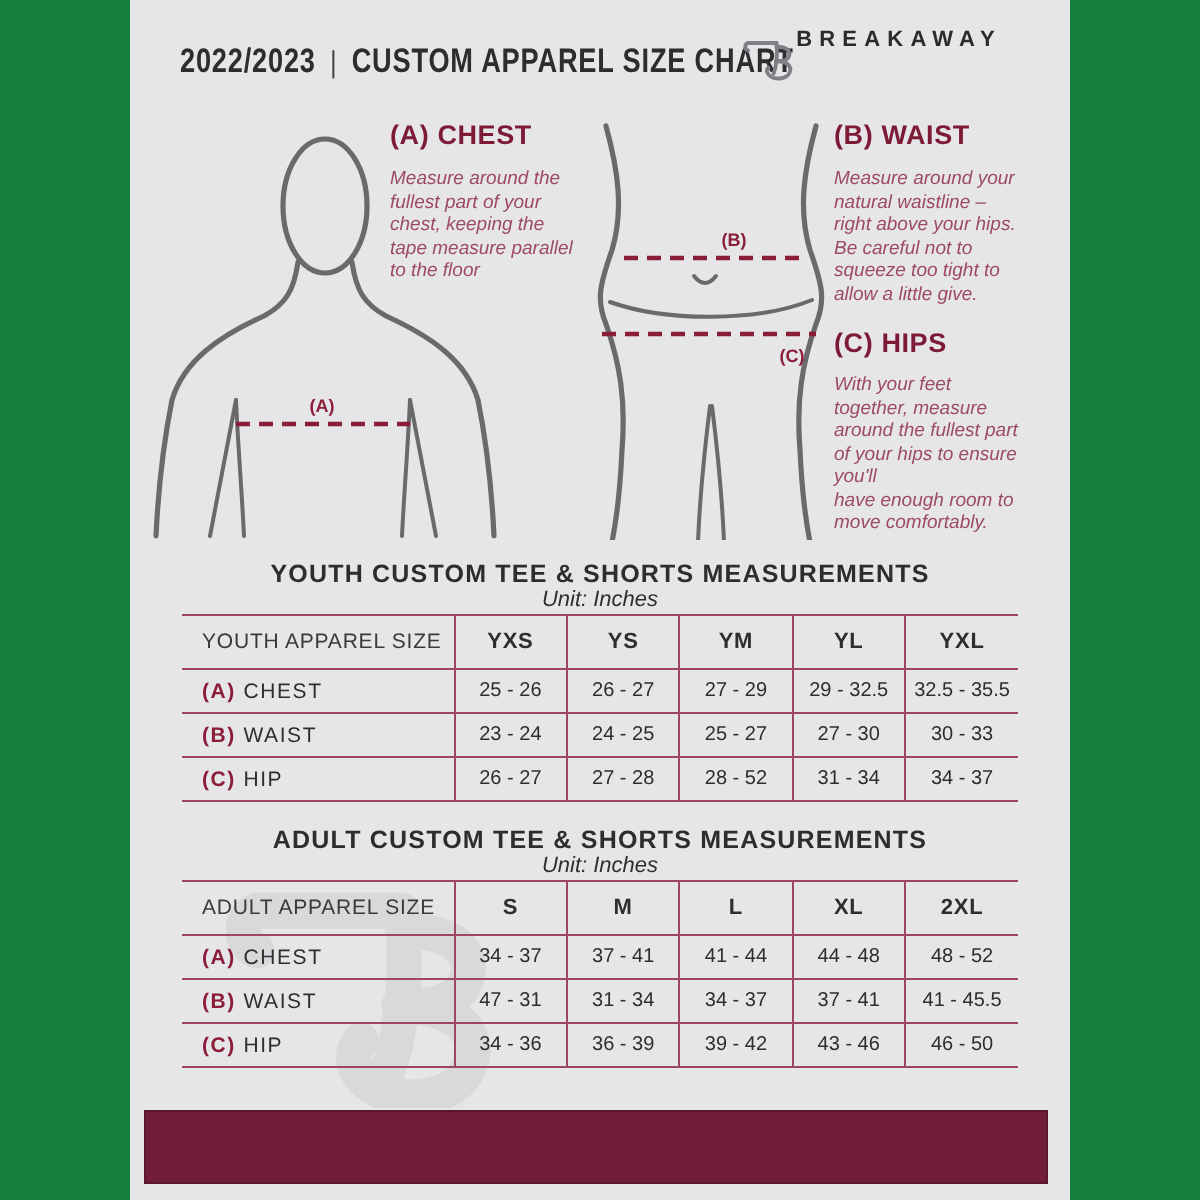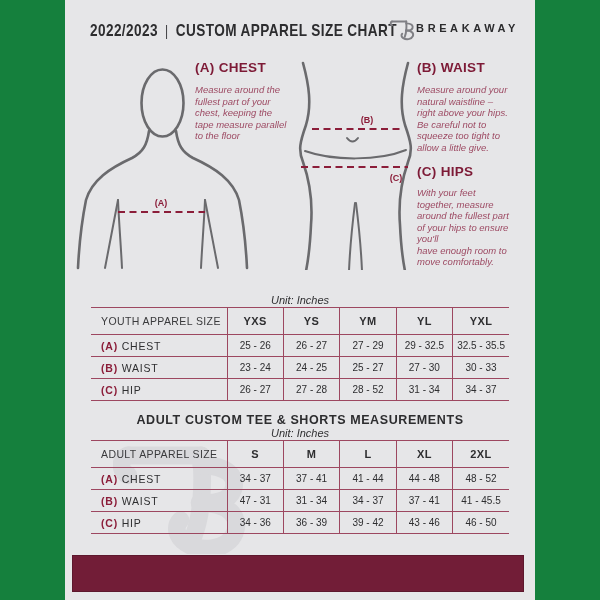--- a/index.html
+++ b/index.html
@@ -5,21 +5,21 @@
   html,body{margin:0;padding:0;}
   body{width:600px;height:600px;font-family:"Liberation Sans",sans-serif;}
   .frame{position:relative;width:600px;height:600px;background:#15803d;overflow:hidden;}
   .page{position:absolute;left:65px;top:0;width:470px;height:600px;background:#e6e6e8;}
 
   
   .hdr-title{position:absolute;left:25px;top:21px;display:flex;align-items:baseline;
     font-weight:bold;font-size:17px;letter-spacing:.5px;color:#2d2d2f;white-space:nowrap;
     transform:scaleX(.8);transform-origin:left center;}
   .hdr-title .divider{font-weight:normal;color:#3c3c3e;margin:0 9px;font-size:15px;}
-  .brand{position:absolute;right:16px;top:14px;display:flex;align-items:center;gap:0;}
+  .brand{position:absolute;right:34px;top:14px;display:flex;gap:0;}
   .brand .wordmark{font-size:11px;font-weight:bold;letter-spacing:3.6px;color:#2b2b2d;}
   .logo-stroke{stroke:#7f7f84;stroke-width:2.6;fill:none;stroke-linecap:round;}
 
   
   .watermark{position:absolute;left:48px;top:420px;width:138px;height:134px;}
   .watermark path{stroke:#d9d9dc;stroke-width:4.6;fill:none;stroke-linecap:round;}
 
   
   .diagram{position:absolute;left:0;top:55px;width:470px;height:215px;}
   .fig{stroke:#6a6a6d;stroke-width:2.6;fill:none;stroke-linecap:round;stroke-linejoin:round;}
@@ -133,20 +133,21 @@
 
     <div class="guide-head" style="left:352px;top:164px">(C) HIPS</div>
     <div class="guide-body" style="left:352px;top:187px">With your feet
 together, measure
 around the fullest part
 of your hips to ensure
 you'll
 have enough room to
 move comfortably.</div>
 
+    <div class="sec-title" style="top:280px">YOUTH CUSTOM TEE &amp; SHORTS MEASUREMENTS</div>
     <div class="sec-unit" style="top:294px">Unit: Inches</div>
     <table class="size-table" style="top:307px">
       <colgroup>
           <col style="width:136px">
           <col>
           <col>
           <col>
           <col>
           <col>
         </colgroup>

